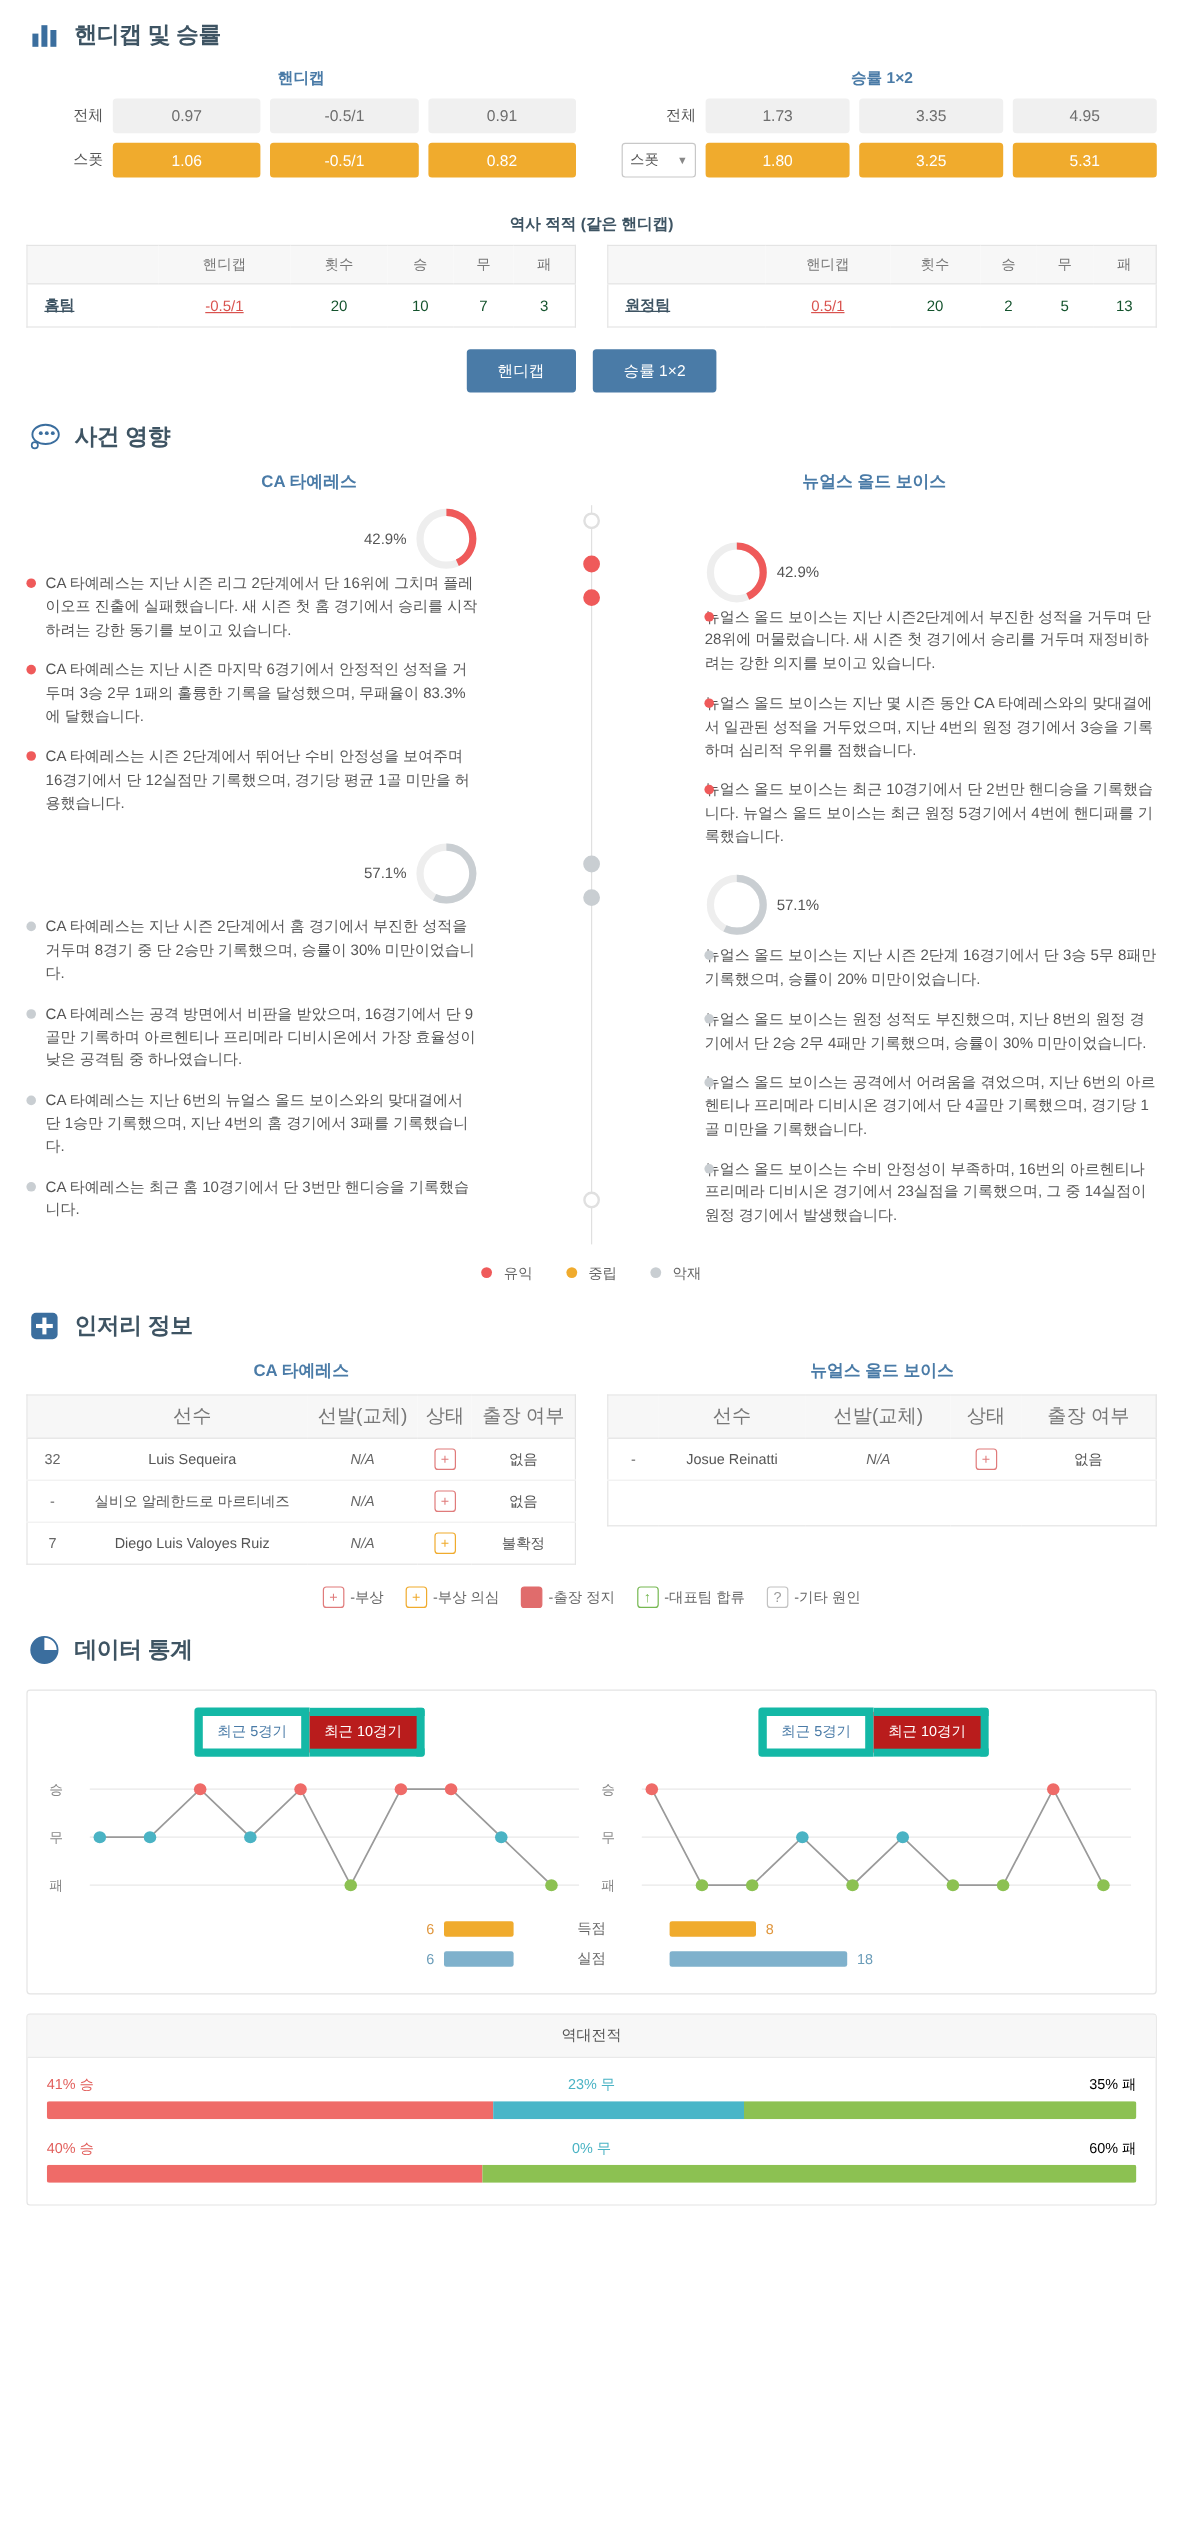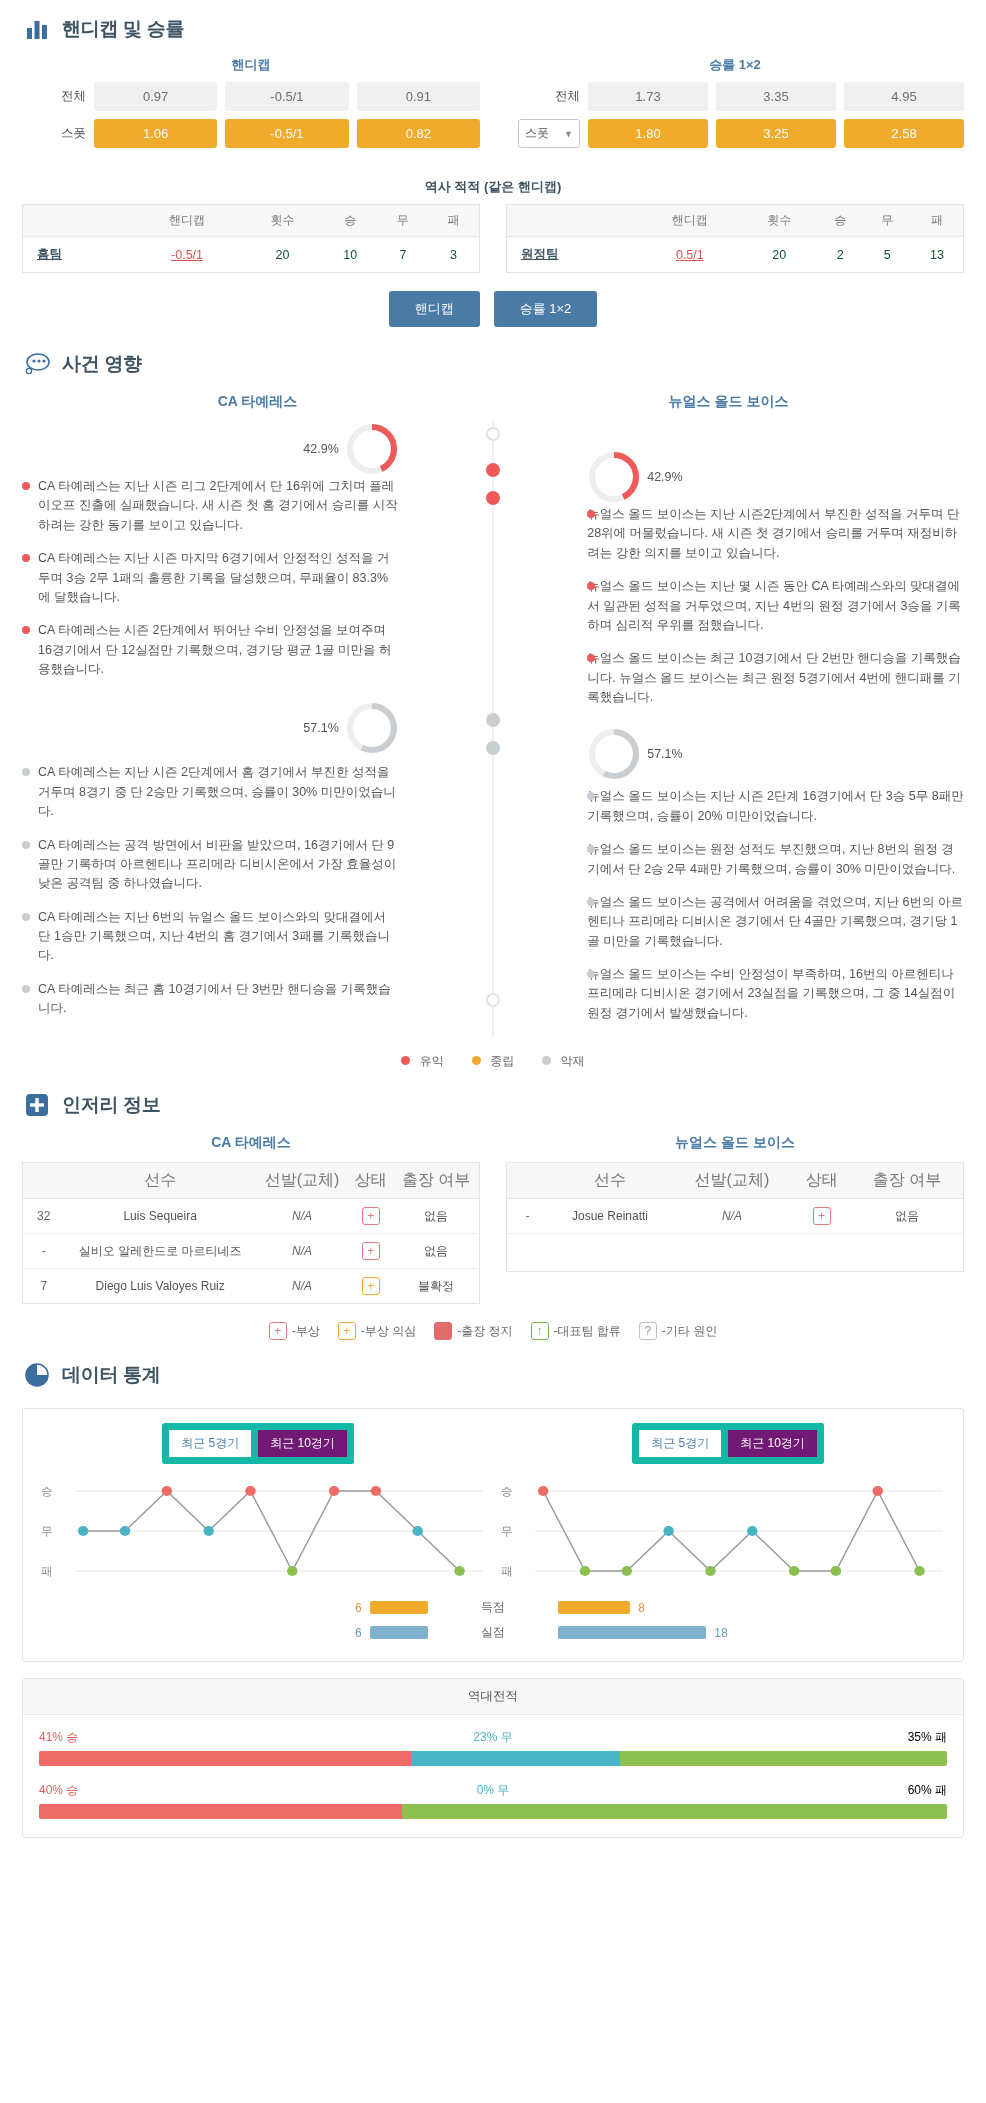--- a/index.html
+++ b/index.html
@@ -116,21 +116,21 @@
 
   .mark-legend { display:flex; justify-content:center; gap:18px; padding:18px 0 6px 0; font-size:12px; color:#666; align-items:center; }
   .mark-legend .item { display:flex; align-items:center; gap:5px; }
 
   
   .panel { border:1px solid #e4e4e4; border-radius:3px; margin:8px 4px 16px 4px; background:#fff; }
   .panel .ttl { background:#f7f7f7; text-align:center; padding:9px; font-size:12.5px; color:#555; border-bottom:1px solid #e9e9e9;}
   .toggle-row { display:flex; }
   .toggle-half { flex:1; display:flex; justify-content:center; padding:14px 0 6px 0; }
   .tg { border:7px solid #14b8a6; font-size:12px; padding:5px 12px; color:#4a7ba7; background:#fff; }
-  .tg.on { background:#701a75; color:#fff; }
+  .tg.on { background:#b91c1c; color:#fff; }
   .tg.l { border-radius:3px 0 0 3px; }
   .tg.r { border-radius:0 3px 3px 0; border-left:none; }
 
   .charts-row { display:flex; padding:6px 10px 0 10px; }
   .chart-half { flex:1; position:relative; }
 
   .gd-row { display:flex; align-items:center; justify-content:center; gap:10px; padding:4px 0; font-size:12px;}
   .gd-left { width:44%; display:flex; justify-content:flex-end; align-items:center; gap:8px;}
   .gd-mid { width:12%; text-align:center; color:#666; }
   .gd-right { width:44%; display:flex; justify-content:flex-start; align-items:center; gap:8px;}
@@ -189,21 +189,21 @@
       </div>
       <div class="hcp-row">
         <div class="hcp-label wide" style="display:flex;justify-content:flex-end;">
           <div class="sel-box">
             <span>스폿</span>
             <span style="font-size:9px;color:#888;">▼</span>
           </div>
         </div>
         <div class="cell orange">1.80</div>
         <div class="cell orange">3.25</div>
-        <div class="cell orange">2.58</div>
+        <div class="cell orange">5.31</div>
       </div>
     </div>
   </div>
 
   <div class="hist-title">역사 적적  (같은 핸디캡)</div>
   <div class="hist-wrap">
     <table class="hist">
       <tbody>
           <tr>
         <th></th>

